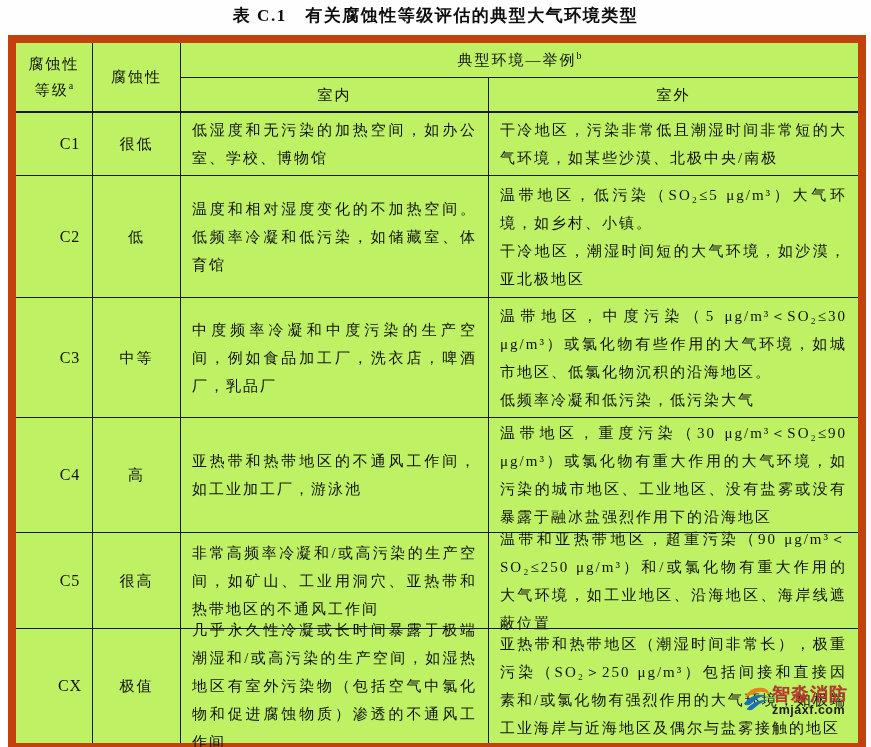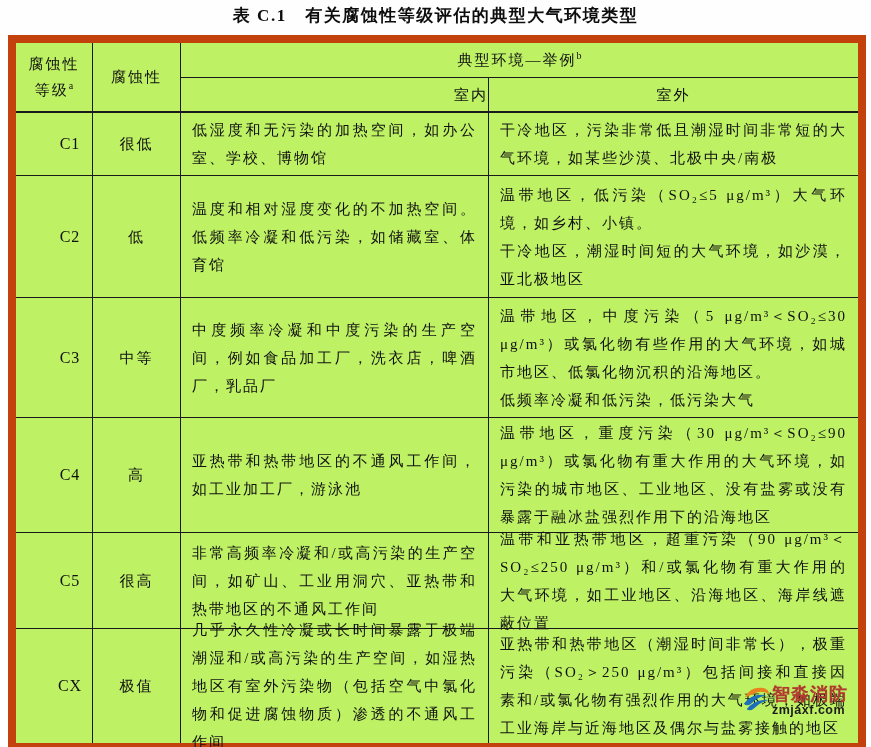--- a/index.html
+++ b/index.html
@@ -45,21 +45,21 @@
     line-height: 28px;
     letter-spacing: 2px;
   }
   .cell.last-col { border-right: none; }
   .cell.last-row { border-bottom: none; }
   .cell.thick-bottom { border-bottom-width: 2px; }
   .head { text-align: center; }
   .head-grade { grid-column: 1; grid-row: 1 / span 2; flex-direction: column; line-height: 26px; }
   .head-corr  { grid-column: 2; grid-row: 1 / span 2; }
   .head-env   { grid-column: 3 / span 2; grid-row: 1; border-right: none; }
-  .head-indoor  { grid-column: 3; grid-row: 2; justify-content: flex-end; }
+  .head-indoor  { grid-column: 3; grid-row: 2; }
   .head-outdoor { grid-column: 4; grid-row: 2; }
   sup { font-size: 10px; letter-spacing: 0; vertical-align: super; line-height: 0; }
   .grade-cell { font-size: 16px; letter-spacing: 1px; font-family: "Liberation Serif", "DejaVu Serif", serif; padding-left: 32px; }
   .text-cell {
     justify-content: flex-start;
     align-items: center;
     padding: 4px 11px;
   }
   .text-cell .paras { width: 100%; }
   .text-cell p {

